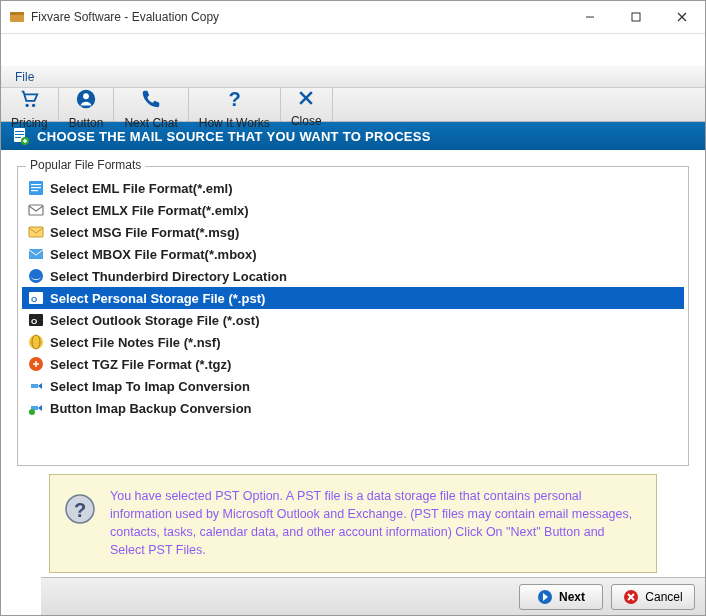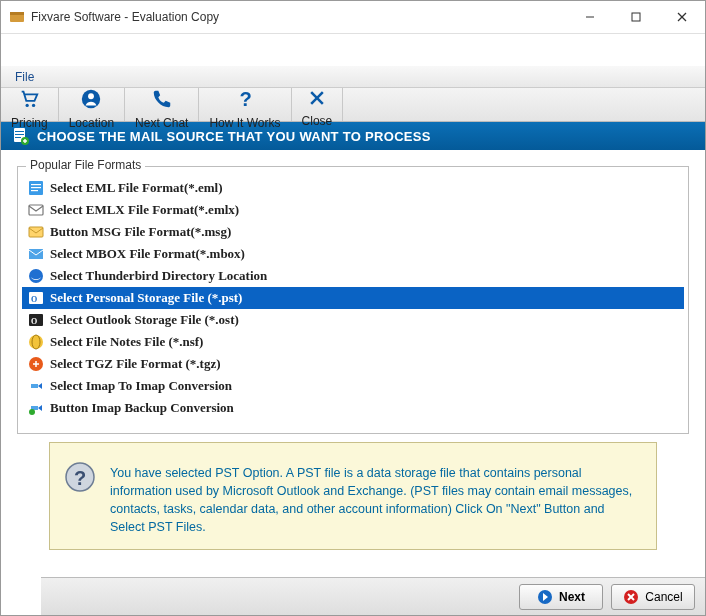--- a/index.html
+++ b/index.html
@@ -15,30 +15,30 @@
   
   .toolbar { height: 34px; background: linear-gradient(#f4f4f4,#e4e4e4); display: flex; align-items: stretch; border-bottom: 1px solid #bbb; }
   .tool-btn { display: flex; align-items: center; padding: 0 10px; border-right: 1px solid #c8c8c8; cursor: pointer; gap: 6px; font-size: 12px; color: #222; flex-direction: column; }
   .tool-icon { width: 22px; height: 22px; display:flex; align-items:center; justify-content:center; }
   
   .banner { height: 28px; background: linear-gradient(#0b6fb6,#045a99); display: flex; align-items: center; padding: 0 10px; gap: 8px; }
   .banner-icon { width: 18px; height: 18px; }
   .banner-text { color: #fff; font-weight: bold; font-size: 13px; letter-spacing: 0.3px; }
   
   .content { padding: 16px; height: calc(616px - 30px - 22px - 34px - 28px - 40px - 2px); overflow: hidden; }
-  .groupbox { border: 1px solid #bdbdbd; position: relative; padding: 10px 4px 6px 4px; height: 268px; }
+  .groupbox { border: 1px solid #bdbdbd; position: relative; padding: 10px 4px 6px 4px; height: 300px; }
   .groupbox-legend { position: absolute; top: -9px; left: 8px; background: #fff; padding: 0 4px; font-size: 12px; color: #333; }
   .file-list { display: flex; flex-direction: column; }
-  .file-item { display: flex; align-items: center; gap: 6px; padding: 3px 6px; font-weight: bold; font-size: 13px; color: #222; cursor: pointer; font-family: Liberation Serif, serif; }
+  .file-item { display: flex; align-items: center; gap: 6px; padding: 3px 6px; font-weight: bold; font-size: 13px; color: #222; cursor: pointer; }
   .file-item.selected { background: #0a63c4; color: #fff; }
   .item-icon { width: 16px; height: 16px; flex-shrink: 0; display:flex; align-items:center; justify-content:center; }
   
   .info-panel { margin: 8px 32px 0 32px; border: 1px solid #c8c08a; background: #fbf8d9; padding: 12px 14px; display: flex; gap: 14px; align-items: flex-start; }
   .info-icon { width: 32px; height: 32px; flex-shrink: 0; margin-top: 6px; }
-  .info-text { font-size: 12.5px; color: #0369a1; line-height: 1.45; margin-top: 9px; }
+  .info-text { font-size: 12.5px; color: #8b5cf6; line-height: 1.45; }
   
   .footer { position: absolute; bottom: 1px; left: 1px; right: 1px; height: 38px; background: linear-gradient(#f0f0f0,#dedede); border-top: 1px solid #bbb; display: flex; align-items: center; justify-content: flex-end; padding: 0 10px; gap: 8px; margin-left: 40px; }
   .btn { min-width: 84px; height: 26px; border: 1px solid #9a9a9a; border-radius: 3px; background: linear-gradient(#fdfdfd,#e2e2e2); display: flex; align-items: center; justify-content: center; gap: 6px; font-size: 12px; cursor: pointer; padding: 0 10px; }
   .btn.primary { font-weight: bold; }
   .btn-icon { width: 16px; height: 16px; display:flex; align-items:center; justify-content:center; }
 </style>
 </head>
 <body>
 
 <div class="titlebar">
@@ -83,21 +83,21 @@
     <span>Pricing</span>
   </div>
   <div class="tool-btn">
     <span class="tool-icon">
         <svg viewBox="0 0 24 24" width="22" height="22">
           <circle cx="12" cy="12" r="10" fill="#0a5aa8"></circle>
           <circle cx="12" cy="9" r="3.2" fill="#fff"></circle>
           <path d="M6 19c1-3 4-4 6-4s5 1 6 4" fill="#fff"></path>
         </svg>
       </span>
-    <span>Location</span>
+    <span>Button</span>
   </div>
   <div class="tool-btn">
     <span class="tool-icon">
         <svg viewBox="0 0 24 24" width="22" height="22">
           <path d="M5 3c-1 0-2 1-2 2 0 8 8 16 16 16 1 0 2-1 2-2v-3l-5-2-2 2c-3-1-5-3-6-6l2-2-2-5H5z" fill="#0a5aa8"></path>
         </svg>
       </span>
     <span>Next Chat</span>
   </div>
   <div class="tool-btn">
@@ -156,21 +156,21 @@
           </span>
           <span>Select EMLX File Format(*.emlx)</span>
         </div>
         <div class="file-item">
           <span class="item-icon">
             <svg viewBox="0 0 16 16">
               <rect x="1" y="3" width="14" height="10" rx="1" fill="#ffd46b" stroke="#c79a2e"></rect>
               <path d="M1 4l7 5 7-5" fill="none" stroke="#c79a2e"></path>
             </svg>
           </span>
-          <span>Button MSG File Format(*.msg)</span>
+          <span>Select MSG File Format(*.msg)</span>
         </div>
         <div class="file-item">
           <span class="item-icon">
             <svg viewBox="0 0 16 16">
               <rect x="1" y="3" width="14" height="10" fill="#4fa4e8"></rect>
               <path d="M1 4l7 5 7-5" fill="none" stroke="#fff"></path>
             </svg>
           </span>
           <span>Select MBOX File Format(*.mbox)</span>
         </div>

